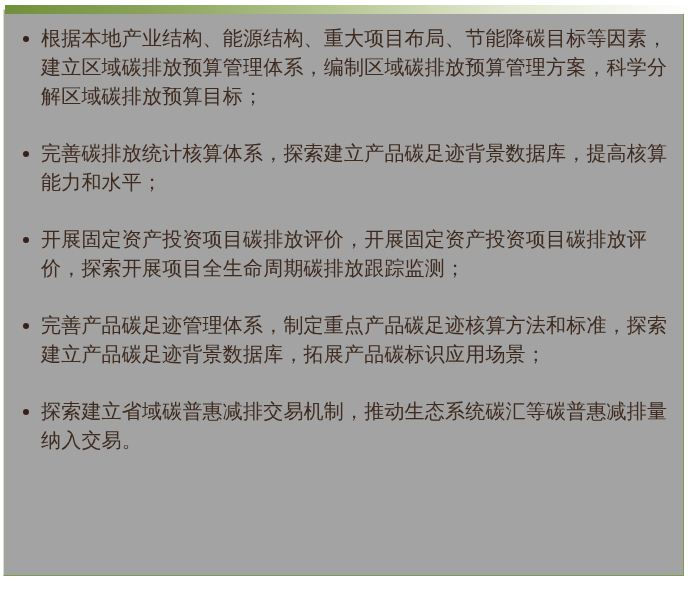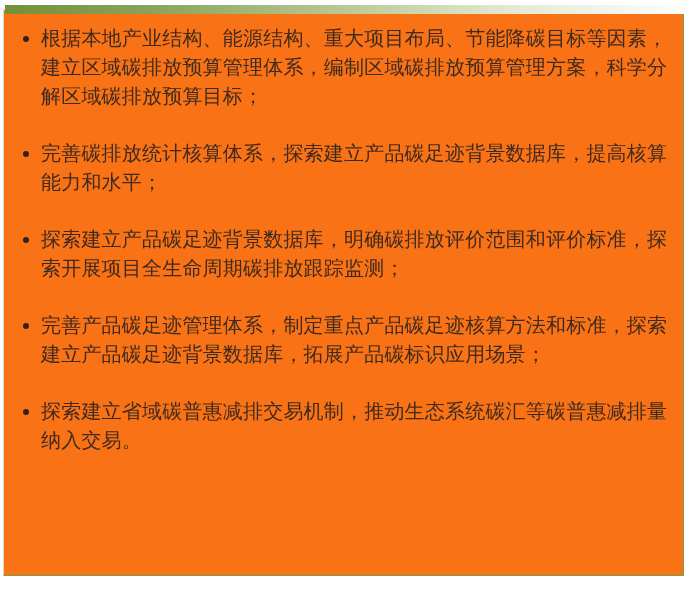--- a/index.html
+++ b/index.html
@@ -17,21 +17,21 @@
     height: 591px;
     background: #ffffff;
   }
   
   .panel {
     position: absolute;
     left: 3px;
     top: 9px;
     width: 681px;
     height: 567px;
-    background: #f97316;
+    background: #a3a3a3;
     border-style: solid;
     border-width: 1px;
     border-color: #e9efdd var(--border, #7e9c4e) var(--border, #7e9c4e) #d6dfbf;
     box-sizing: border-box;
   }
   
   .topbar {
     position: absolute;
     left: 5px;
     top: 5px;
@@ -91,21 +91,21 @@
         <li>
           <span class="dot"></span>
           <span>根据本地产业结构、能源结构、重大项目布局、节能降碳目标等因素，建立区域碳排放预算管理体系，编制区域碳排放预算管理方案，科学分解区域碳排放预算目标；</span>
         </li>
         <li>
           <span class="dot"></span>
           <span>完善碳排放统计核算体系，探索建立产品碳足迹背景数据库，提高核算能力和水平；</span>
         </li>
         <li>
           <span class="dot"></span>
-          <span>探索建立产品碳足迹背景数据库，明确碳排放评价范围和评价标准，探索开展项目全生命周期碳排放跟踪监测；</span>
+          <span>开展固定资产投资项目碳排放评价，开展固定资产投资项目碳排放评价，探索开展项目全生命周期碳排放跟踪监测；</span>
         </li>
         <li>
           <span class="dot"></span>
           <span>完善产品碳足迹管理体系，制定重点产品碳足迹核算方法和标准，探索建立产品碳足迹背景数据库，拓展产品碳标识应用场景；</span>
         </li>
         <li>
           <span class="dot"></span>
           <span>探索建立省域碳普惠减排交易机制，推动生态系统碳汇等碳普惠减排量纳入交易。</span>
         </li>
       </ul>

